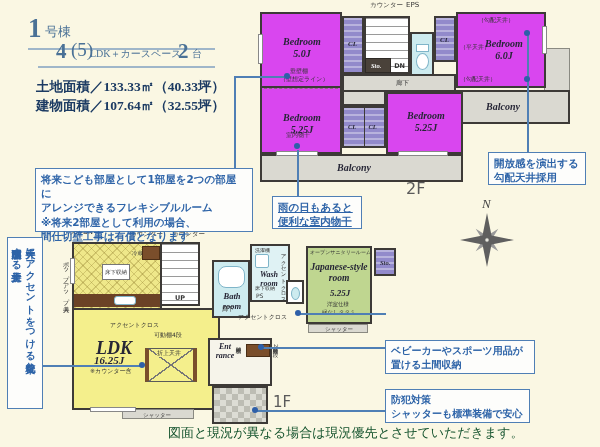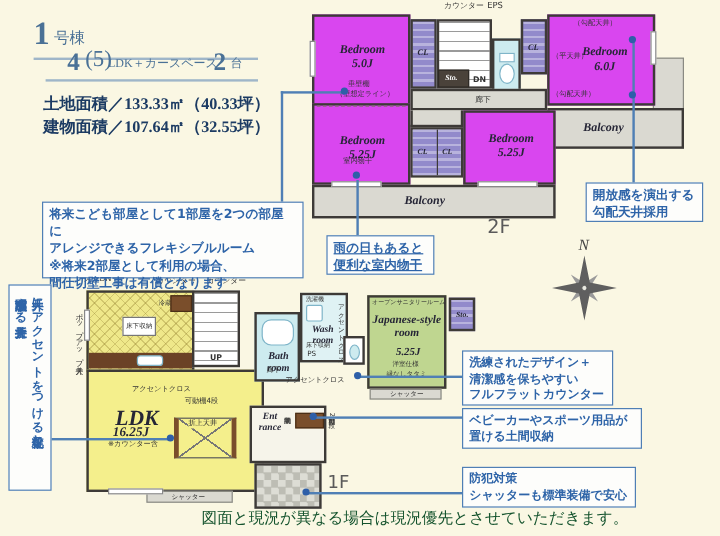--- a/index.html
+++ b/index.html
@@ -222,23 +222,20 @@
   <div class="co" style="left:35px;top:168px;width:218px;height:64px;font-size:10.5px;">将来こども部屋として1部屋を2つの部屋に
 アレンジできるフレキシブルルーム
 ※将来2部屋として利用の場合、
 間仕切壁工事は有償となります</div>
   <div class="co" style="left:272px;top:196px;width:90px;height:33px;font-size:10.5px;text-decoration:underline;">雨の日もあると
 便利な室内物干</div>
   <div class="co" style="left:488px;top:152px;width:98px;height:33px;font-size:10.5px;">開放感を演出する
 勾配天井採用</div>
   <div class="co vtext" style="left:7px;top:237px;width:36px;height:172px;font-size:10px;line-height:1.4;">天井にアクセントをつける化粧梁と
 開放感演出する折上天井</div>
-  <div class="co" style="left:385px;top:292px;width:126px;height:46px;font-size:10px;">洗練されたデザイン＋
-清潔感を保ちやすい
-フルフラットカウンター</div>
   <div class="co" style="left:385px;top:340px;width:150px;height:34px;font-size:10px;">ベビーカーやスポーツ用品が
 置ける土間収納</div>
   <div class="co" style="left:385px;top:389px;width:145px;height:34px;font-size:10px;">防犯対策
 シャッターも標準装備で安心</div>
 
   <svg class="abs" style="left:452px;top:192px;" width="70" height="80" viewBox="0 0 70 80">
     <text x="30" y="16" font-size="13" font-style="italic" font-family="Liberation Serif,serif" fill="#444">N</text>
     <polygon points="35,32 38,45 51,48 38,51 35,64 32,51 19,48 32,45" fill="#9a9a9a" transform="rotate(45 35 48)"></polygon>
     <polygon points="35,21 39.5,43.5 62,48 39.5,52.5 35,75 30.5,52.5 8,48 30.5,43.5" fill="#5f5f5f"></polygon>
     <circle cx="35" cy="48" r="2.2" fill="#e8e8e0" stroke="#555" stroke-width="0.8"></circle>

